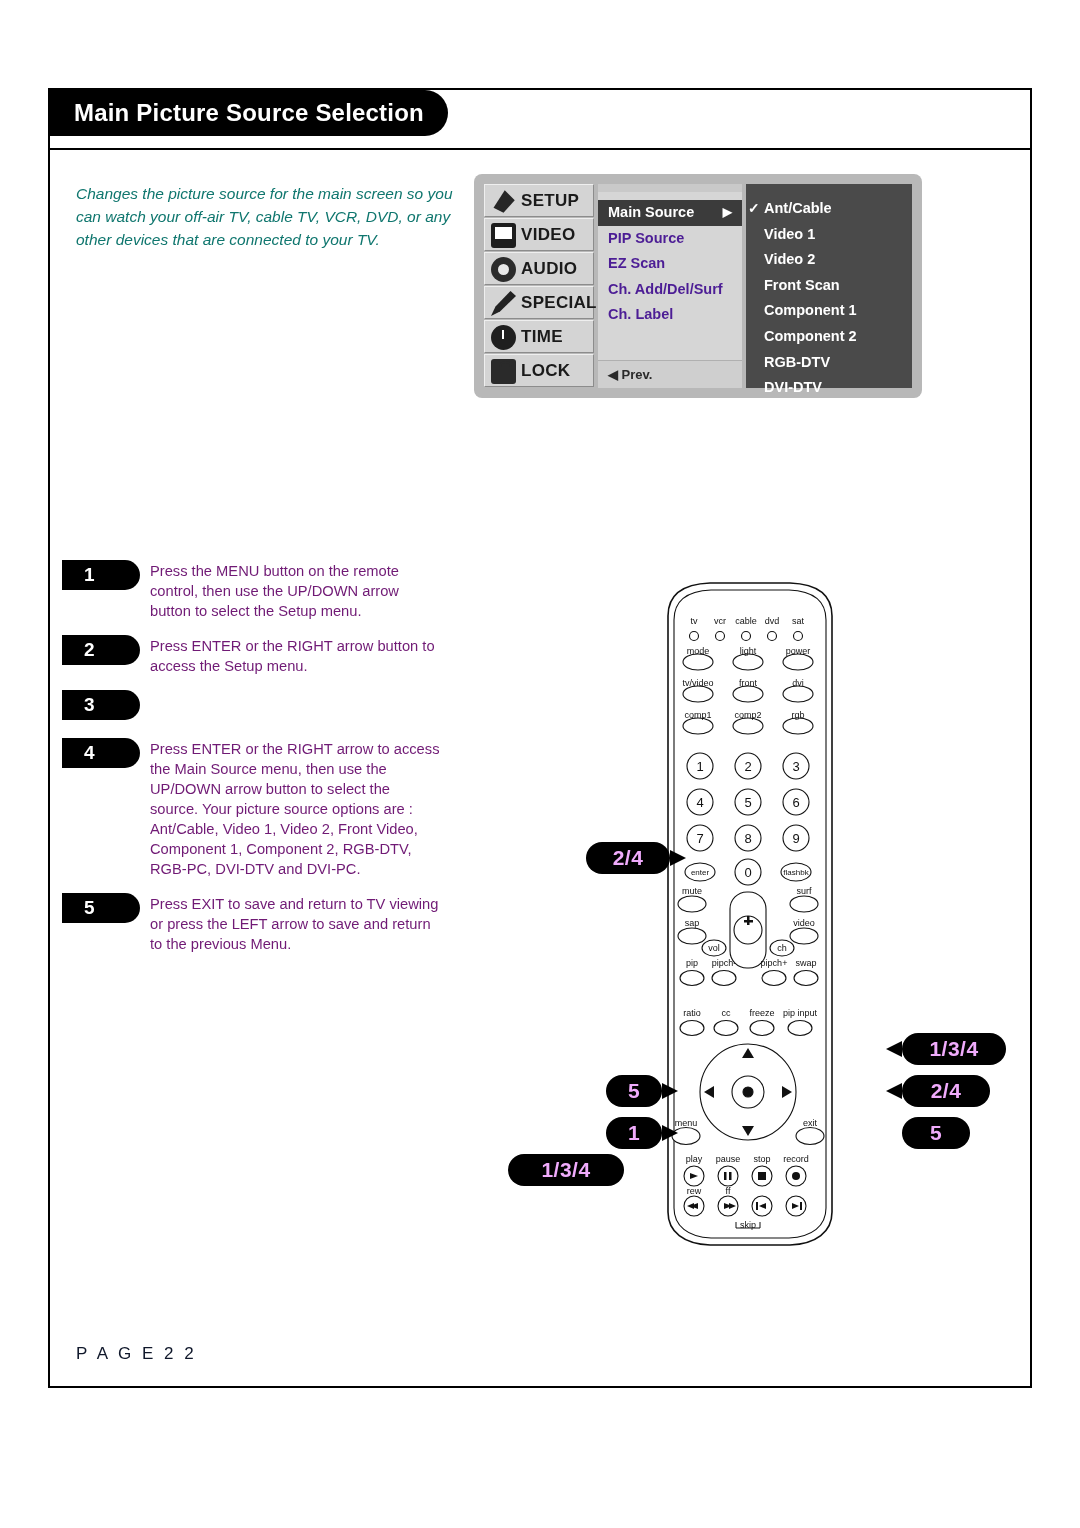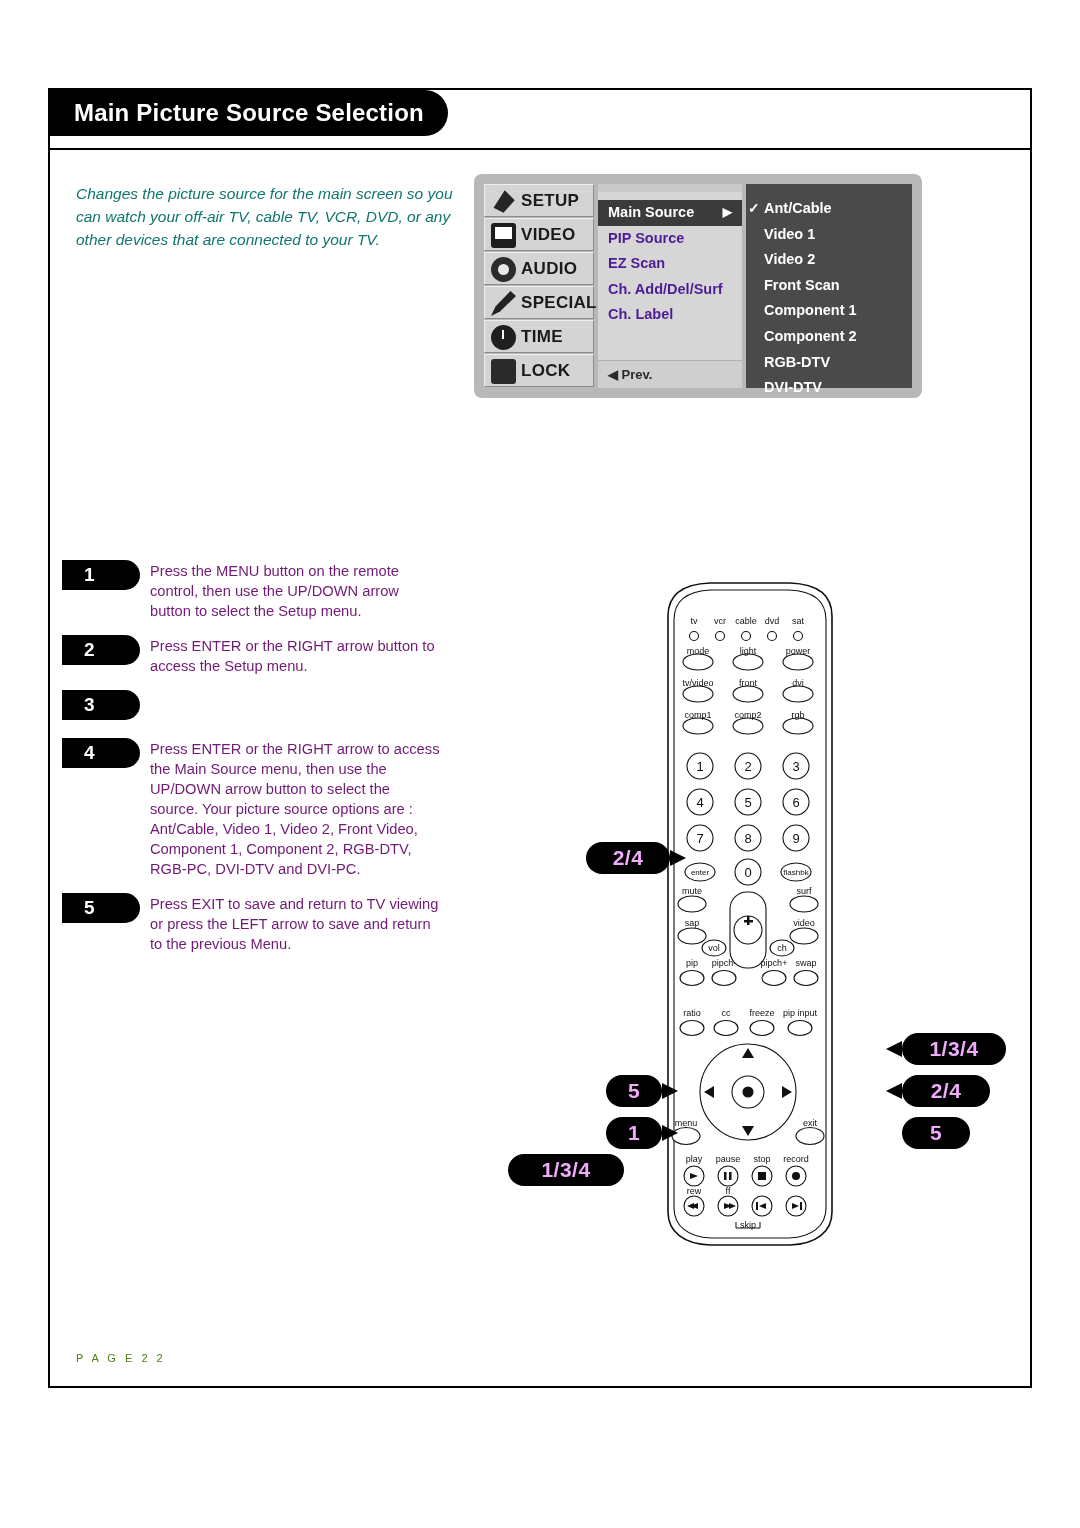--- a/index.html
+++ b/index.html
@@ -278,23 +278,23 @@
     position: absolute;
     left: 600px;
     top: 490px;
     width: 200px;
     height: 680px;
   }
   .page-num {
     position: absolute;
     left: 26px;
     bottom: 22px;
-    font-size: 11px;
+    font-size: 17px;
     letter-spacing: 3px;
-    color: #4d7c0f;
+    color: #0f172a;
   }
 </style>
 </head>
 <body>
 
 <div class="page-frame">
 
   <div class="title-banner">
     <div class="t">Main Picture Source Selection</div>
   </div>

